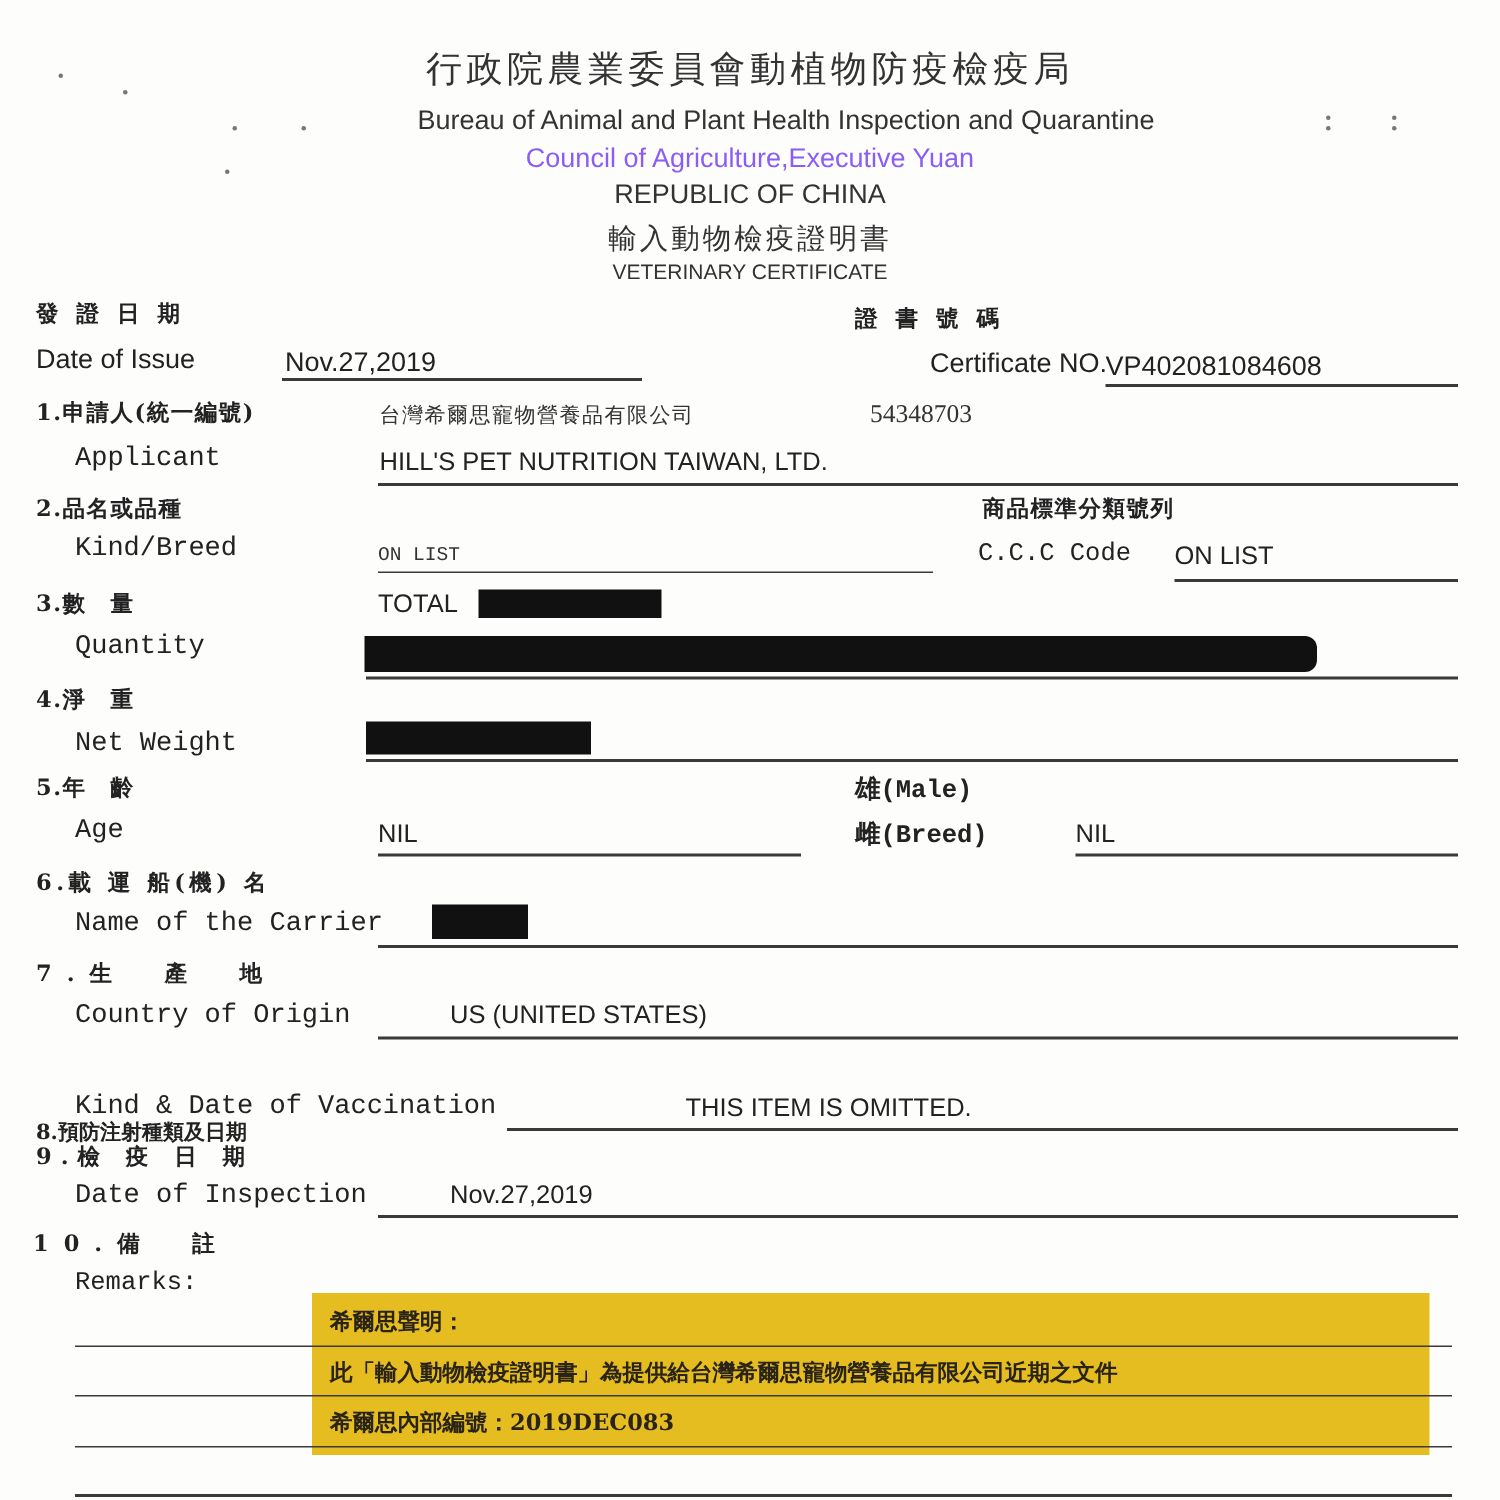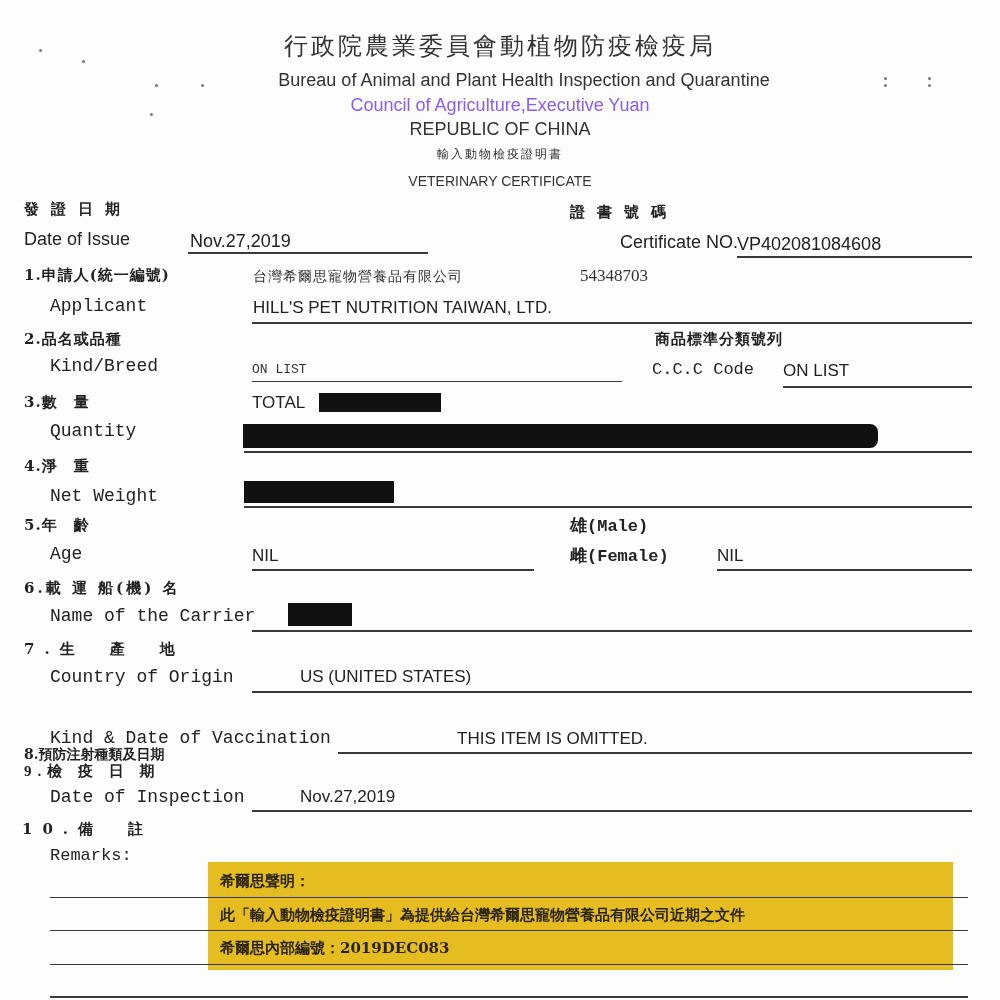--- a/index.html
+++ b/index.html
@@ -7,21 +7,21 @@
     width: 1000px; height: 1000px; position: relative; overflow: hidden;
     background: #fdfdfc; color: #2a2a2a;
     font-family: "Liberation Sans", sans-serif;
   }
   .abs { position: absolute; white-space: nowrap; }
   .hdr { left: 0; width: 1000px; text-align: center; }
   .cn-title { top: 30px; font-family: "DejaVu Serif", serif; font-size: 24px; letter-spacing: 3px; color: #333; }
   .en1 { top: 70px; font-size: 18px; color: #333; margin-left: 24px; }
   .en2 { top: 95px; font-size: 18px; color: #8b5cf6; }
   .en3 { top: 119px; font-size: 18px; color: #333; }
-  .cn-sub { top: 146px; font-family: Liberation Sans, sans-serif; font-size: 12px; letter-spacing: 2px; color: #333; }
+  .cn-sub { top: 146px; font-family: Liberation Sans, sans-serif; font-size: 19px; letter-spacing: 2px; color: #333; }
   .en4 { top: 173px; font-size: 14px; color: #333; }
 
   .cnlab { font-family: "DejaVu Serif", serif; font-weight: bold; font-size: 15px; color: #222; letter-spacing: 1px; }
   .cnlab.spaced { letter-spacing: 12px; }
   .mono { font-family: "Liberation Mono", monospace; font-size: 18px; color: #222; }
   .sans { font-family: "Liberation Sans", sans-serif; font-size: 17px; color: #222; }
   .val { font-family: "Liberation Sans", sans-serif; font-size: 17px; color: #222; }
   .small-mono { font-family: "Liberation Mono", monospace; font-size: 13px; color: #333; }
   .serif-val { font-family: "Liberation Serif", serif; font-size: 17px; color: #333; }
   .cn-val { font-family: "DejaVu Serif", serif; font-size: 14px; color: #333; letter-spacing: 1px; }
@@ -89,40 +89,40 @@
 <div class="abs cnlab" style="left:24px;top:457px;">4.淨　重</div>
 <div class="abs mono" style="left:50px;top:486px;">Net Weight</div>
 <div class="redact" style="left:244px;top:481px;width:150px;height:22px;"></div>
 <div class="line" style="left:244px;top:506px;width:728px;"></div>
 
 <div class="abs cnlab" style="left:24px;top:516px;">5.年　齡</div>
 <div class="abs mono" style="left:50px;top:544px;text-align:right;">Age</div>
 <div class="abs val" style="left:252px;top:546px;">NIL</div>
 <div class="line" style="left:252px;top:569px;width:282px;"></div>
 <div class="abs mono" style="left:570px;top:514px;font-size:17px;font-weight:bold;">雄(Male)</div>
-<div class="abs mono" style="left:570px;top:544px;font-size:17px;font-weight:bold;">雌(Female)</div>
+<div class="abs mono" style="left:570px;top:544px;font-size:17px;font-weight:bold;">雌(Breed)</div>
 <div class="abs val" style="left:717px;top:546px;">NIL</div>
 <div class="line" style="left:717px;top:569px;width:255px;"></div>
 
 <div class="abs cnlab" style="left:24px;top:579px;letter-spacing:3px;">6.載 運 船(機) 名</div>
 <div class="abs mono" style="left:50px;top:606px;">Name of the Carrier</div>
 <div class="redact" style="left:288px;top:603px;width:64px;height:23px;"></div>
 <div class="line" style="left:252px;top:630px;width:720px;"></div>
 
 <div class="abs cnlab" style="left:24px;top:640px;letter-spacing:10px;">7.生　產　地</div>
 <div class="abs mono" style="left:50px;top:667px;">Country of Origin</div>
 <div class="abs val" style="left:300px;top:667px;">US (UNITED STATES)</div>
 <div class="line" style="left:252px;top:691px;width:720px;"></div>
 
 <div class="abs cnlab" style="left:24px;top:702px;font-size:14px;letter-spacing:0;margin-top:44px;">8.預防注射種類及日期</div>
 <div class="abs mono" style="left:50px;top:728px;">Kind &amp; Date of Vaccination</div>
 <div class="abs val" style="left:457px;top:729px;">THIS ITEM IS OMITTED.</div>
 <div class="line" style="left:338px;top:752px;width:634px;"></div>
 
-<div class="abs cnlab" style="left:24px;top:762px;letter-spacing:6px;font-family:Liberation Serif, serif;">9.檢 疫 日 期</div>
+<div class="abs cnlab" style="left:24px;top:762px;letter-spacing:6px;">9.檢 疫 日 期</div>
 <div class="abs mono" style="left:50px;top:787px;">Date of Inspection</div>
 <div class="abs val" style="left:300px;top:787px;">Nov.27,2019</div>
 <div class="line" style="left:252px;top:810px;width:720px;"></div>
 
 <div class="abs cnlab" style="left:22px;top:820px;letter-spacing:10px;">10.備　註</div>
 <div class="abs mono" style="left:50px;top:846px;font-size:17px;">Remarks:</div>
 
 <div class="yellow"></div>
 <div class="abs ytext" style="left:220px;top:872px;">希爾思聲明：</div>
 <div class="abs ytext" style="left:220px;top:906px;">此「輸入動物檢疫證明書」為提供給台灣希爾思寵物營養品有限公司近期之文件</div>

